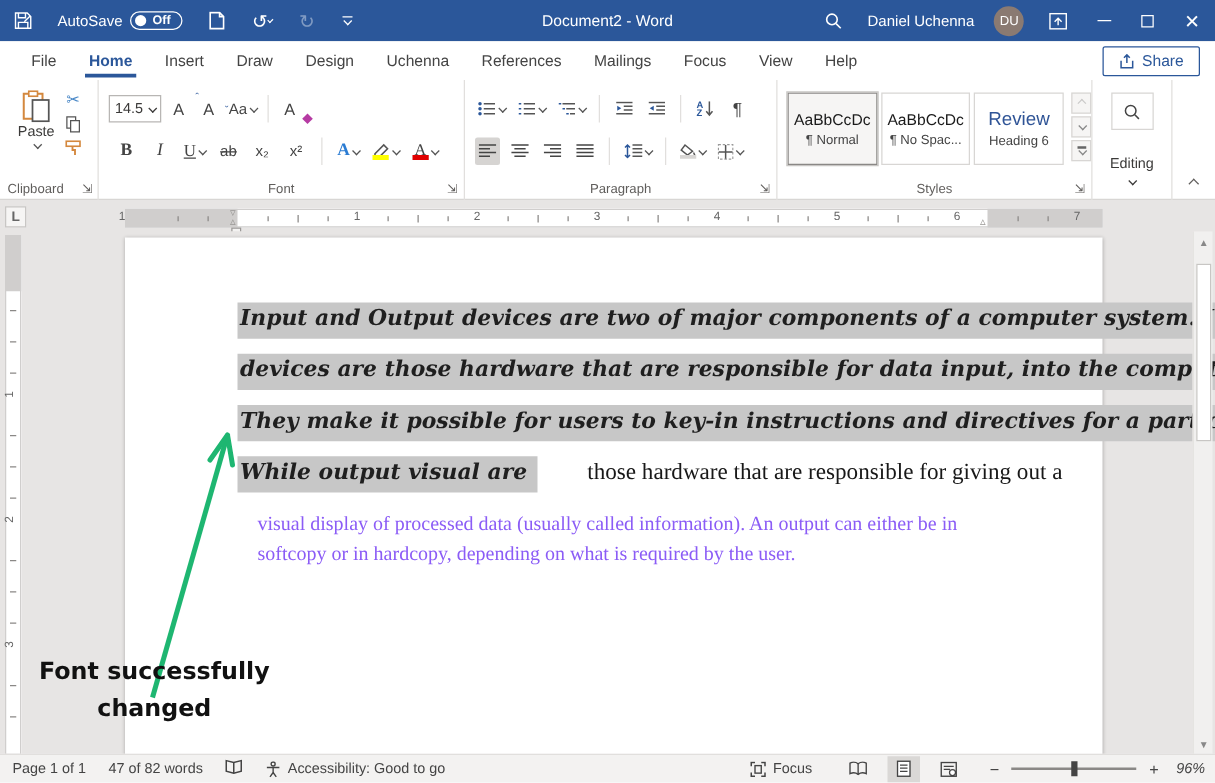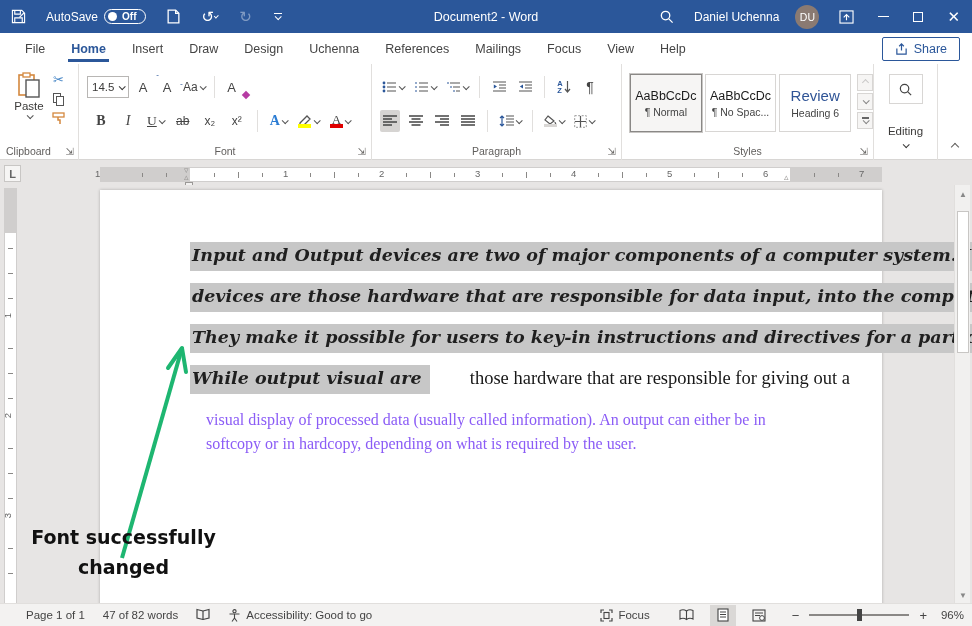--- a/index.html
+++ b/index.html
@@ -91,21 +91,21 @@
   .normal-text { font-family:"Liberation Serif", serif; font-size:18.5px; color:#181818;margin-left:40px; }
   .normal-para { position:absolute; left:90px; width:600px; font-family:"Liberation Serif", serif; font-size:16px; line-height:23.5px; color:#8b5cf6;margin-left:16px; }
   .annotation { position:absolute; left:16px; top:337px; width:215px; text-align:center; font-family:"DejaVu Sans", sans-serif; font-weight:bold; font-size:19px; color:#111; line-height:30px; }
   .arrow-svg { position:absolute; left:100px; top:145px; pointer-events:none; }
   .vscroll { position:absolute; right:2px; top:0; width:16px; bottom:0; background:#f1f0ef; border-left:1px solid #e1dfdd; }
   .vs-btn { position:absolute; left:1px; width:14px; height:14px; display:flex; align-items:center; justify-content:center; color:#888; font-size:8px; }
   .vs-thumb { position:absolute; left:2px; width:12px; background:#fff; border:1px solid #c8c6c4; }
 
   
   .statusbar { position:absolute; left:0; bottom:0; width:972px; height:23px; background:#f3f2f1; border-top:1px solid #e1dfdd; display:flex; align-items:center; font-size:11.5px; color:#444; }
-  .sb-left { display:flex; align-items:center; gap:18px; padding-left:10px;margin-left:16px; }
+  .sb-left { display:flex; align-items:center; gap:18px; padding-left:10px; }
   .sb-right { position:absolute; right:8px; display:flex; align-items:center; gap:10px; }
   .sb-item { display:flex; align-items:center; gap:5px; }
   .view-btn { width:26px; height:21px; display:flex; align-items:center; justify-content:center; }
   .view-btn.sel { background:#dad8d6; }
   .zoom-track { position:relative; width:100px; height:2px; background:#8a8886; }
   .zoom-thumb { position:absolute; top:-5px; width:5px; height:12px; background:#444; }
   .zoom-pm { font-size:13px; color:#444; }
 </style>
 </head>
 <body>
@@ -566,17 +566,17 @@
             <rect x="1" y="1" width="12" height="11" fill="none" stroke="#444" stroke-width="1.1"></rect>
             <path d="M3 4h8M3 6.5h5" stroke="#444" stroke-width="1"></path>
             <circle cx="10" cy="9" r="2.4" fill="#fff" stroke="#444" stroke-width="1"></circle>
           </svg>
       </span>
       <span class="zoom-pm" style="margin-left:10px;">−</span>
       <span class="zoom-track">
           <span class="zoom-thumb" style="left:48px;"></span>
         </span>
       <span class="zoom-pm">+</span>
-      <span style="margin-left:4px;">96%</span>
+      <span style="margin-left:4px;font-style:italic;">96%</span>
     </div>
   </div>
 
 </div>
 
 </body></html>

